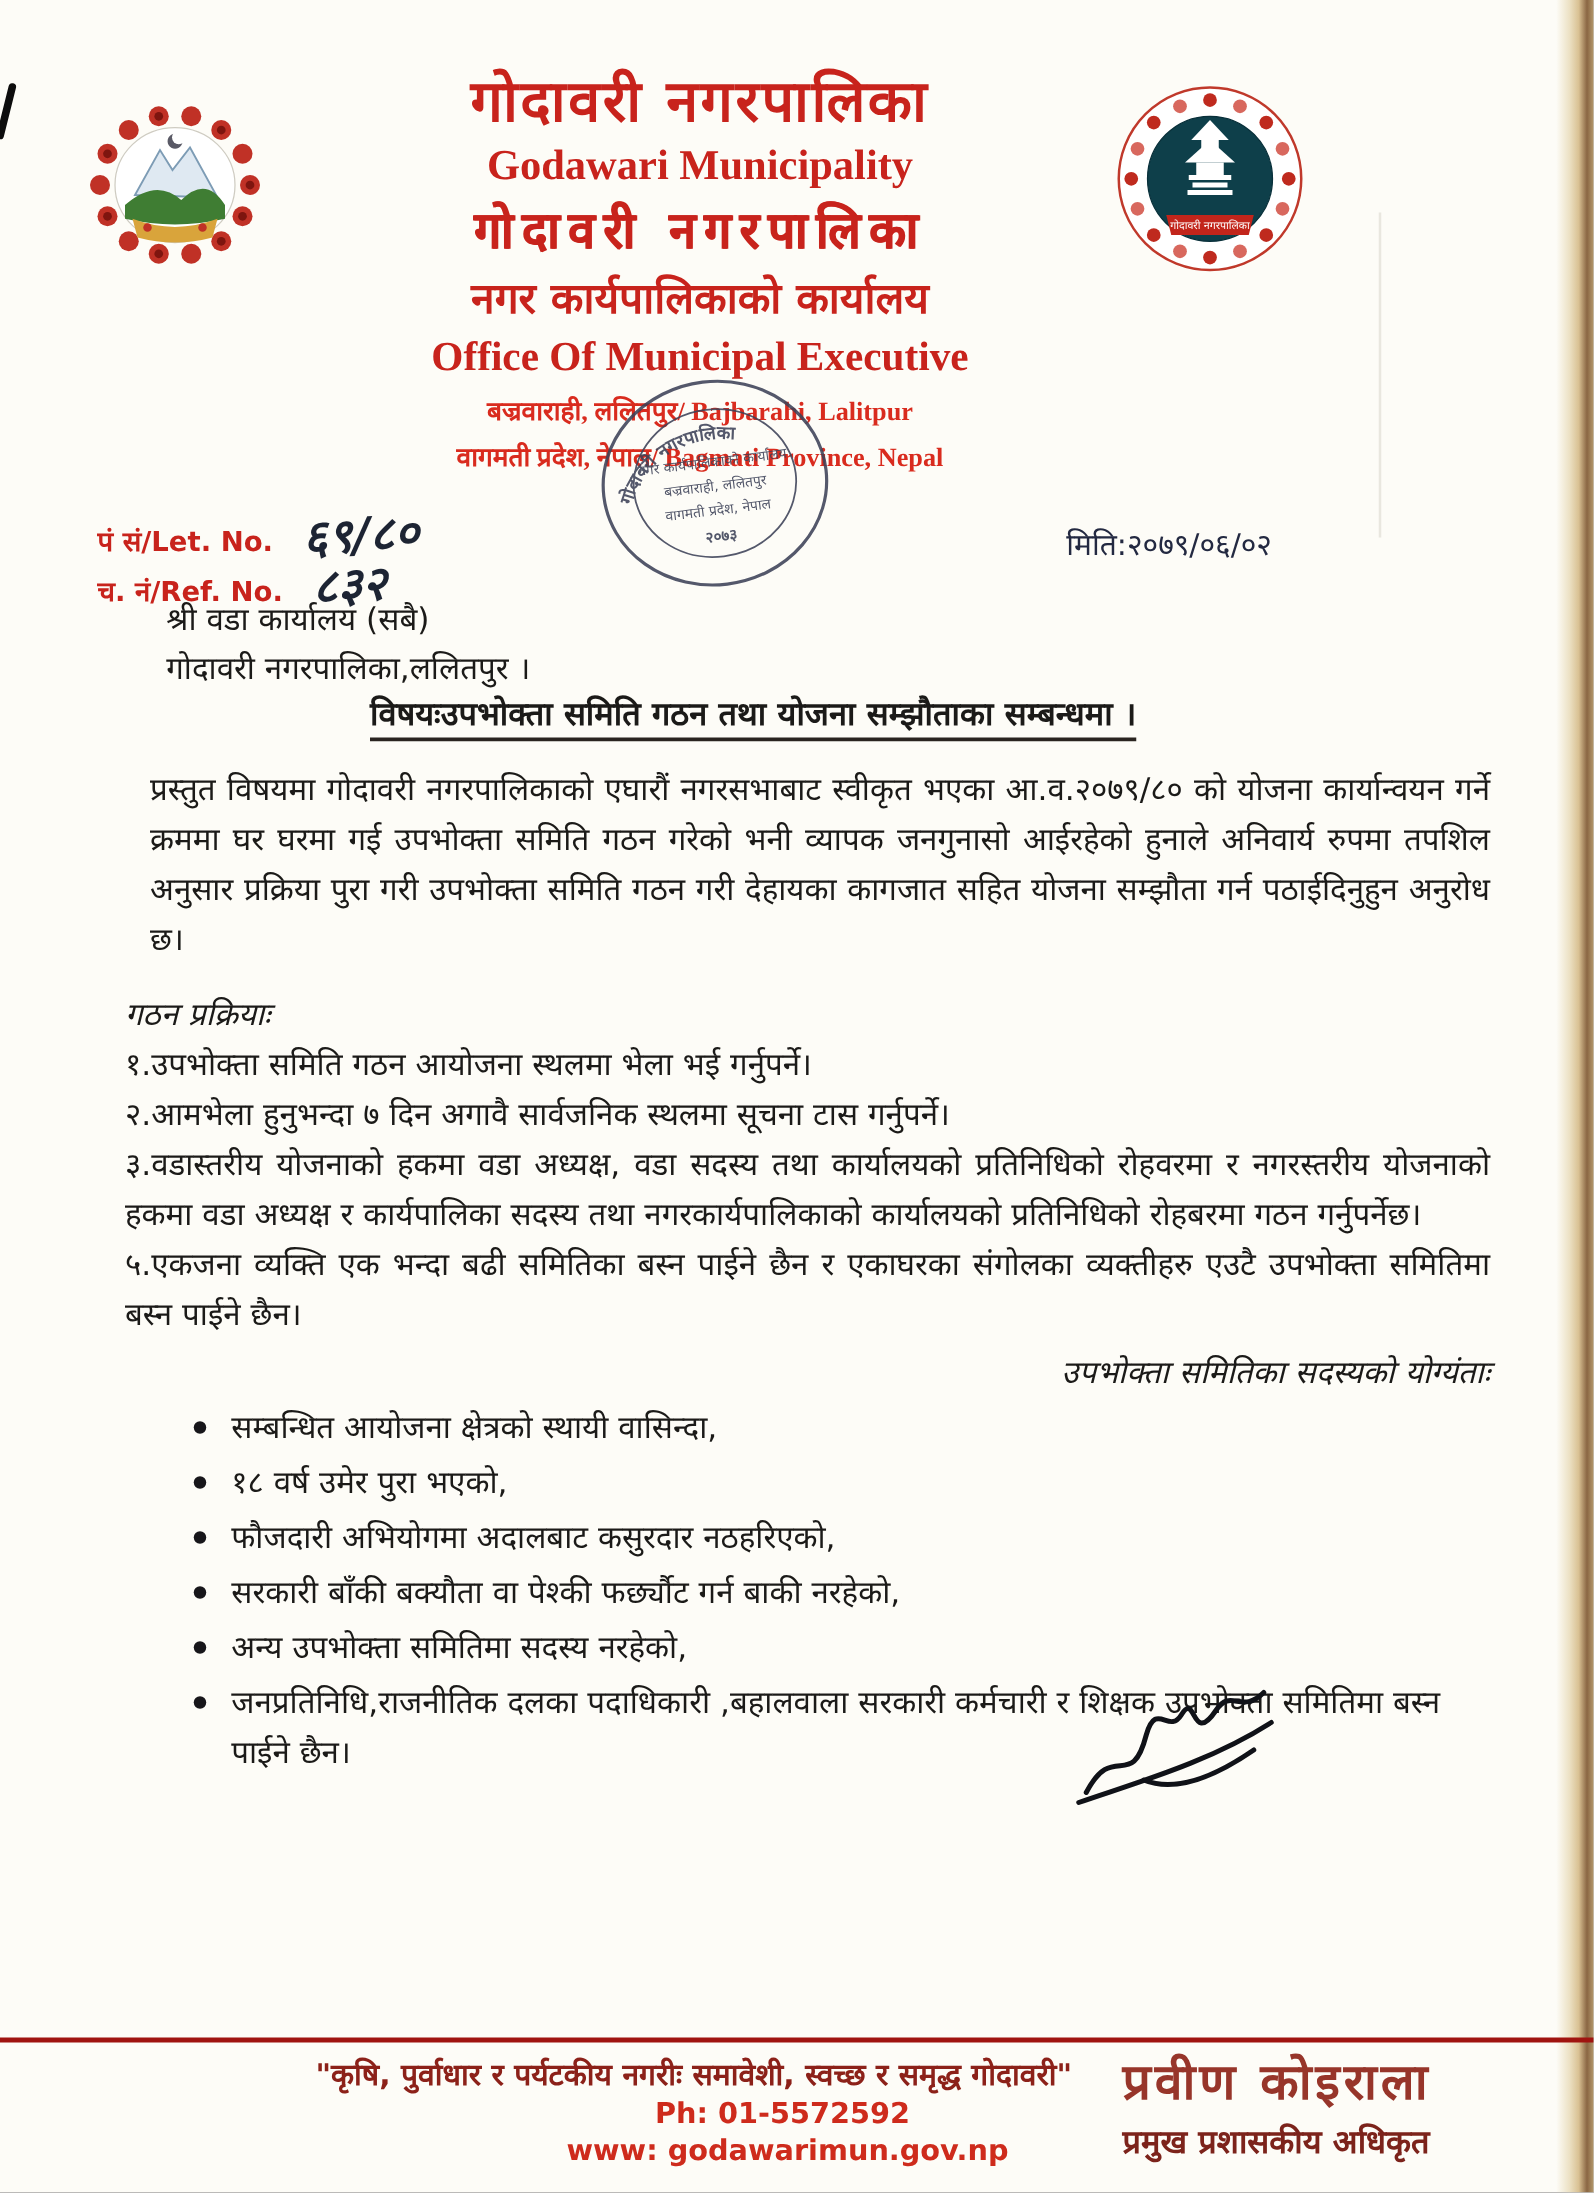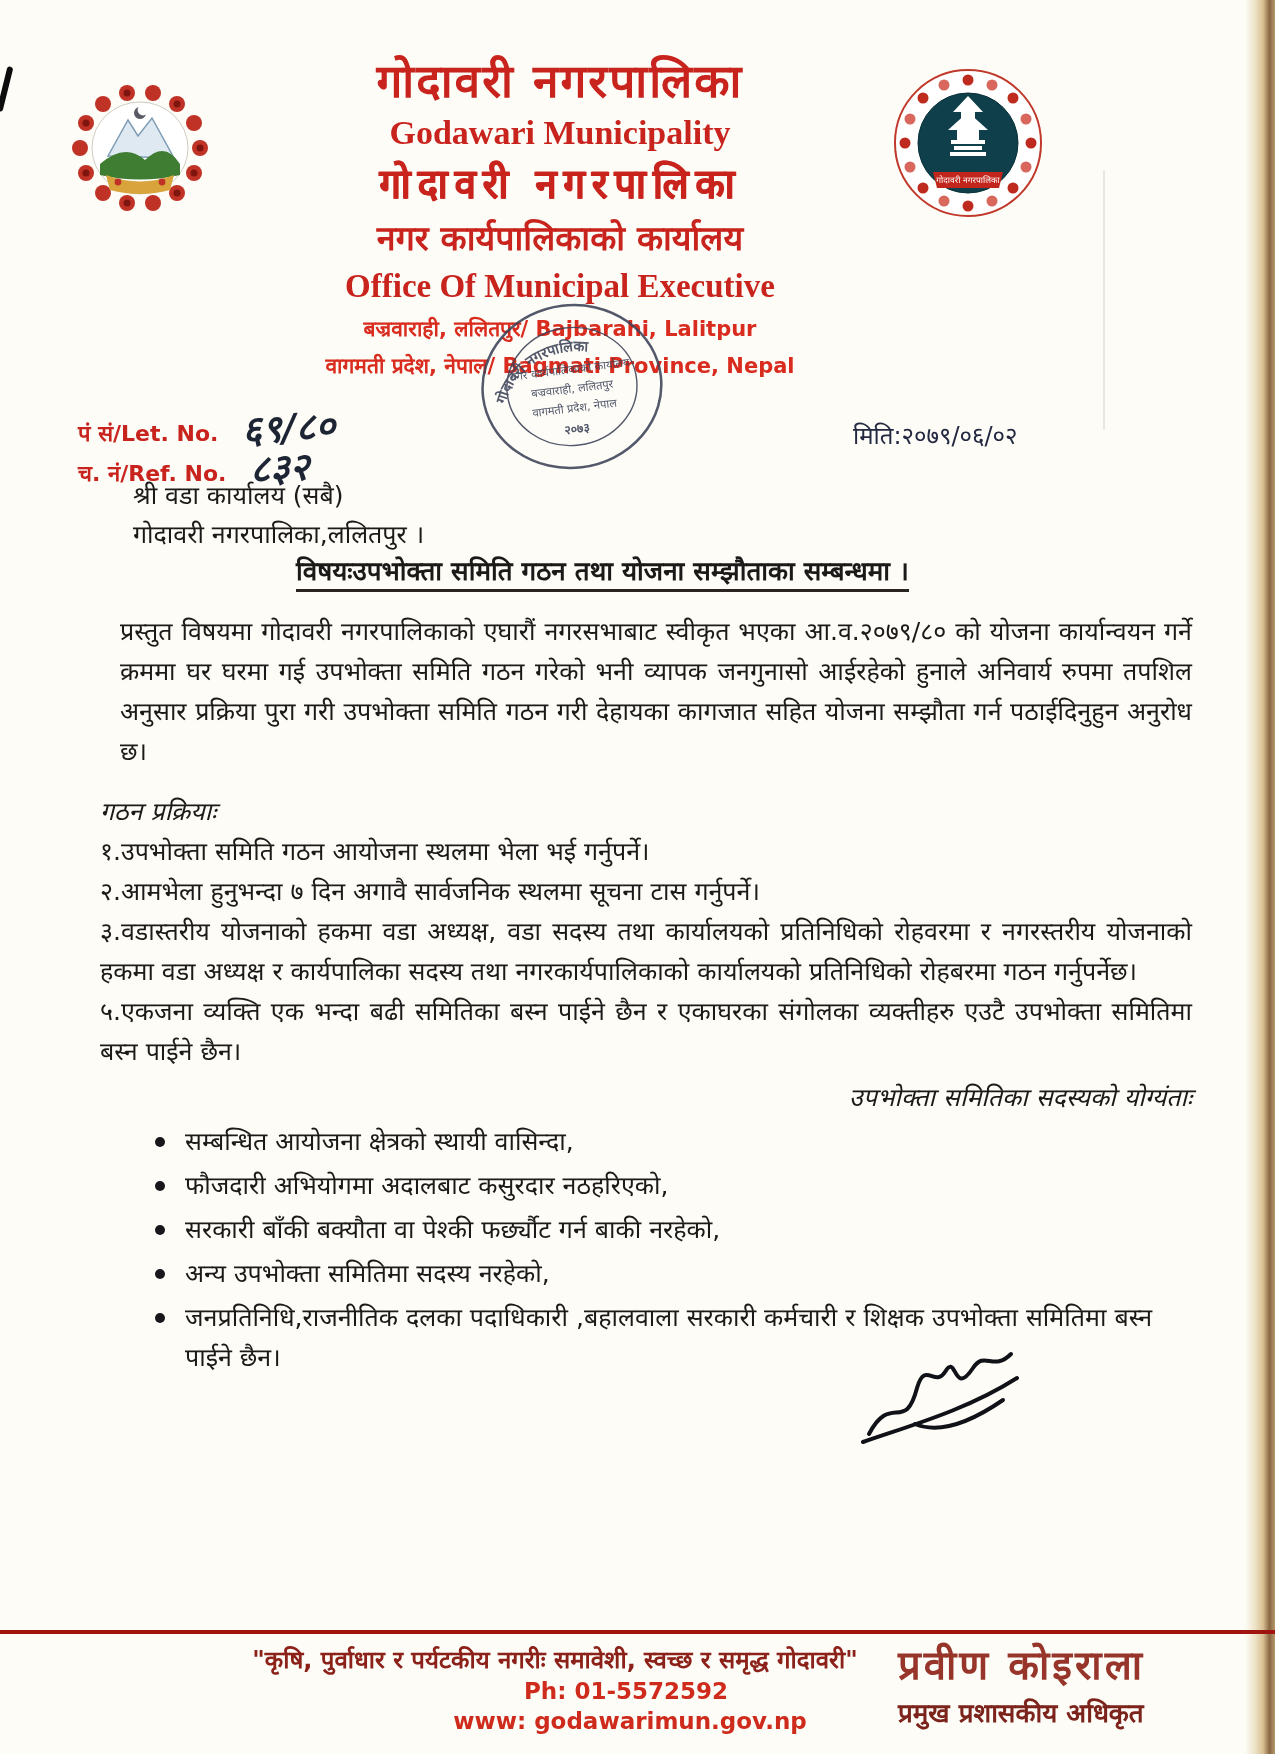--- a/index.html
+++ b/index.html
@@ -20,21 +20,21 @@
   
   .logo-left  { position:absolute; left:70px;  top:82px;  width:140px; height:135px; }
   .logo-right { position:absolute; left:893px; top:68px;  width:150px; height:150px; }
   .header { position:absolute; left:230px; top:48px; width:660px; text-align:center; color:#c8231c; }
   .h-np { font-size:46px; font-weight:bold; letter-spacing:2px; }
   .h-en { font-size:34px; font-weight:bold; font-family:"Liberation Serif", serif; margin-top:4px; }
   .h-newa { font-size:38px; font-weight:bold; letter-spacing:7px; margin-top:4px;
     transform:scaleY(1.08); text-shadow:1px 0 0 #c8231c; }
   .h-office-np { font-size:34px; font-weight:bold; margin-top:6px; }
   .h-office-en { font-size:33px; font-weight:bold; font-family:Liberation Serif, serif; margin-top:8px; }
-  .h-addr { font-size:21px; font-weight:bold; color:#d92b1e; margin-top:9px; }
+  .h-addr { font-size:21px; font-weight:bold; color:#d92b1e; margin-top:9px;font-family:Liberation Serif, serif; }
   .h-addr:first-of-type { margin-top:26px; }
 
   
   .stamp { position:absolute; left:474px; top:298px; width:196px; height:178px;
     transform:rotate(-7deg); opacity:.88; }
 
   
   .meta-left { position:absolute; left:78px; top:400px; }
   .meta-row { height:40px; font-size:22px; font-weight:bold; color:#c8231c; white-space:nowrap; }
   .hand { font-family:"DejaVu Serif", serif; font-style:italic; font-weight:bold;
@@ -207,20 +207,24 @@
     <div class="num-item">५.एकजना व्यक्ति एक भन्दा बढी समितिका बस्न पाईने छैन र एकाघरका संगोलका व्यक्तीहरु एउटै उपभोक्ता समितिमा बस्न पाईने छैन।</div>
 
     <div class="sec-head elig-head">उपभोक्ता समितिका सदस्यको योग्यंताः</div>
 
     <div class="bullet-item">
       <span class="dot"></span>
       <span class="bullet-text">सम्बन्धित आयोजना क्षेत्रको स्थायी वासिन्दा,</span>
     </div>
     <div class="bullet-item">
       <span class="dot"></span>
+      <span class="bullet-text">१८ वर्ष उमेर पुरा भएको,</span>
+    </div>
+    <div class="bullet-item">
+      <span class="dot"></span>
       <span class="bullet-text">फौजदारी अभियोगमा अदालबाट कसुरदार नठहरिएको,</span>
     </div>
     <div class="bullet-item">
       <span class="dot"></span>
       <span class="bullet-text">सरकारी बाँकी बक्यौता वा पेश्की फर्छ्यौट गर्न बाकी नरहेको,</span>
     </div>
     <div class="bullet-item">
       <span class="dot"></span>
       <span class="bullet-text">अन्य उपभोक्ता समितिमा सदस्य नरहेको,</span>
     </div>

